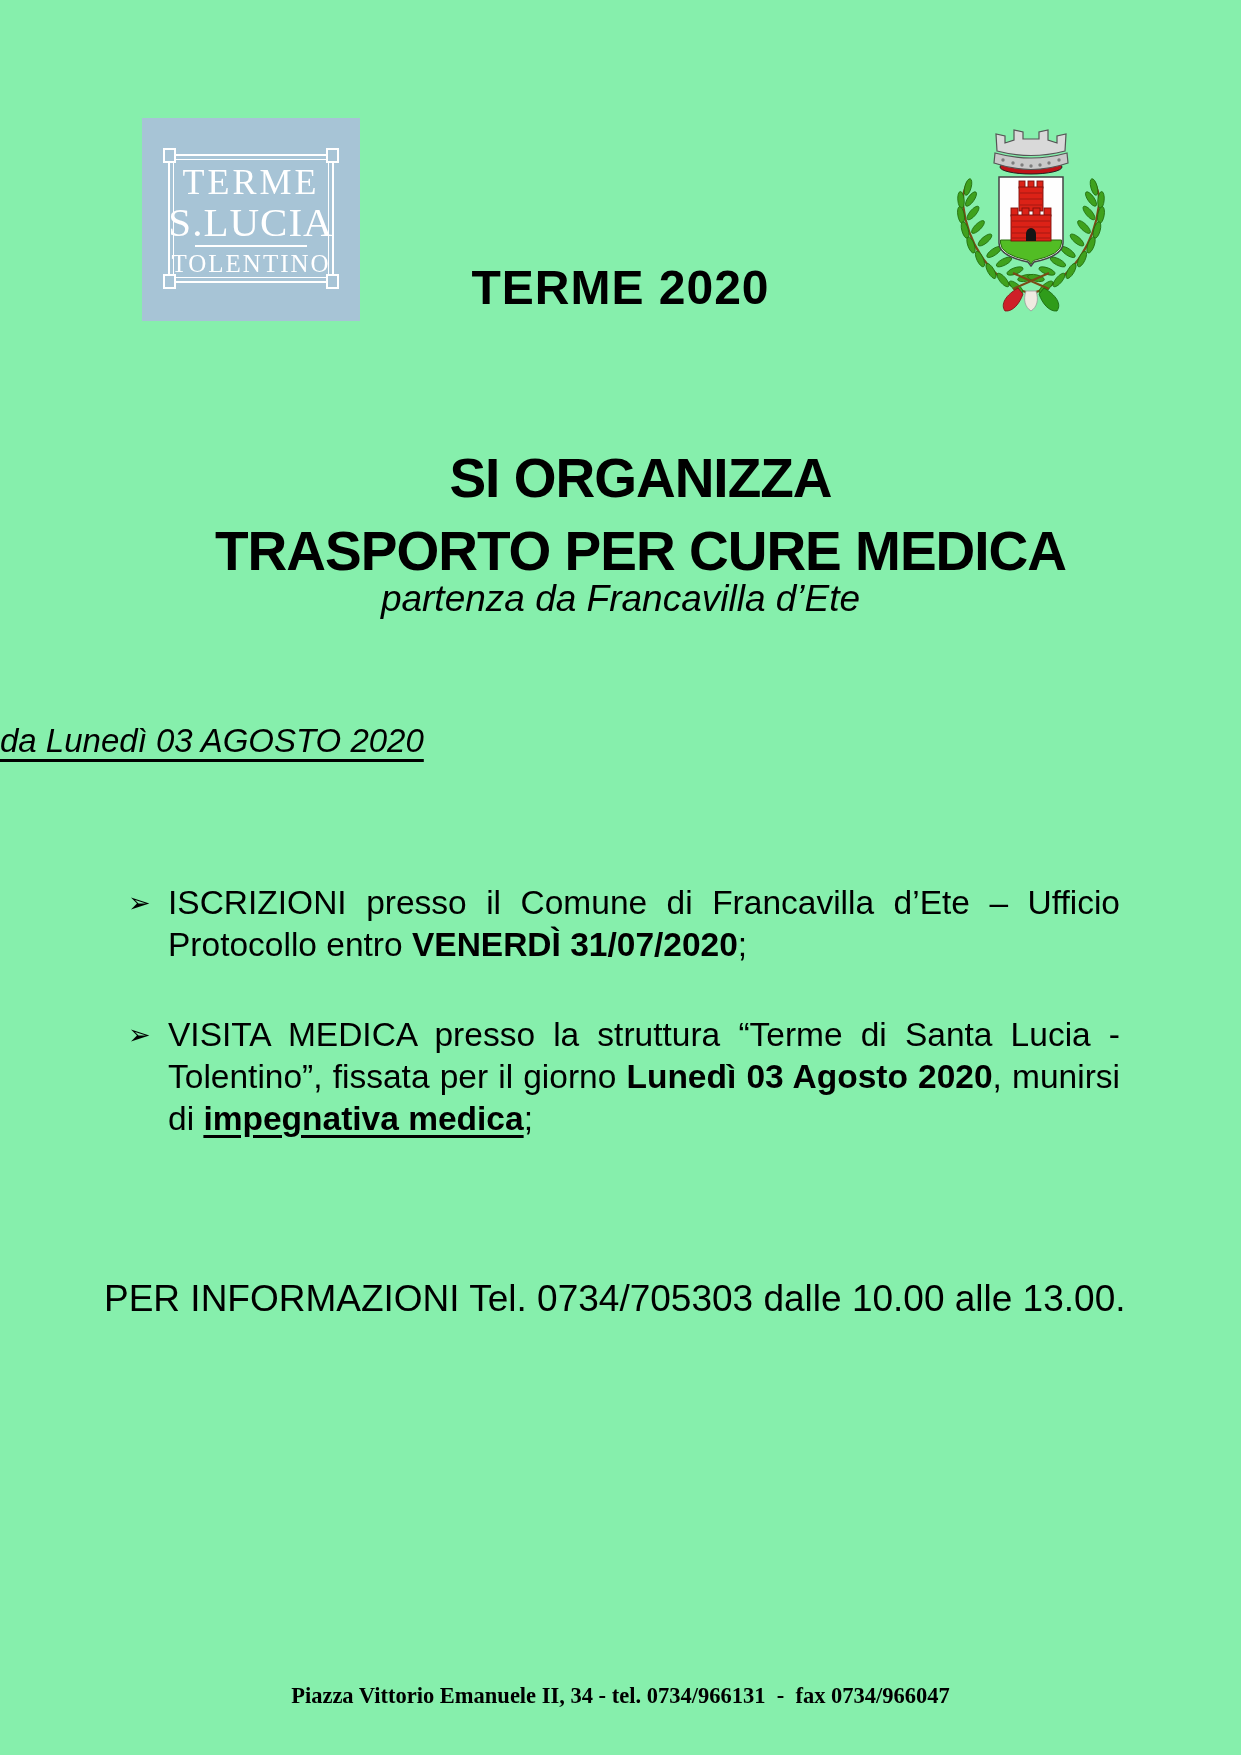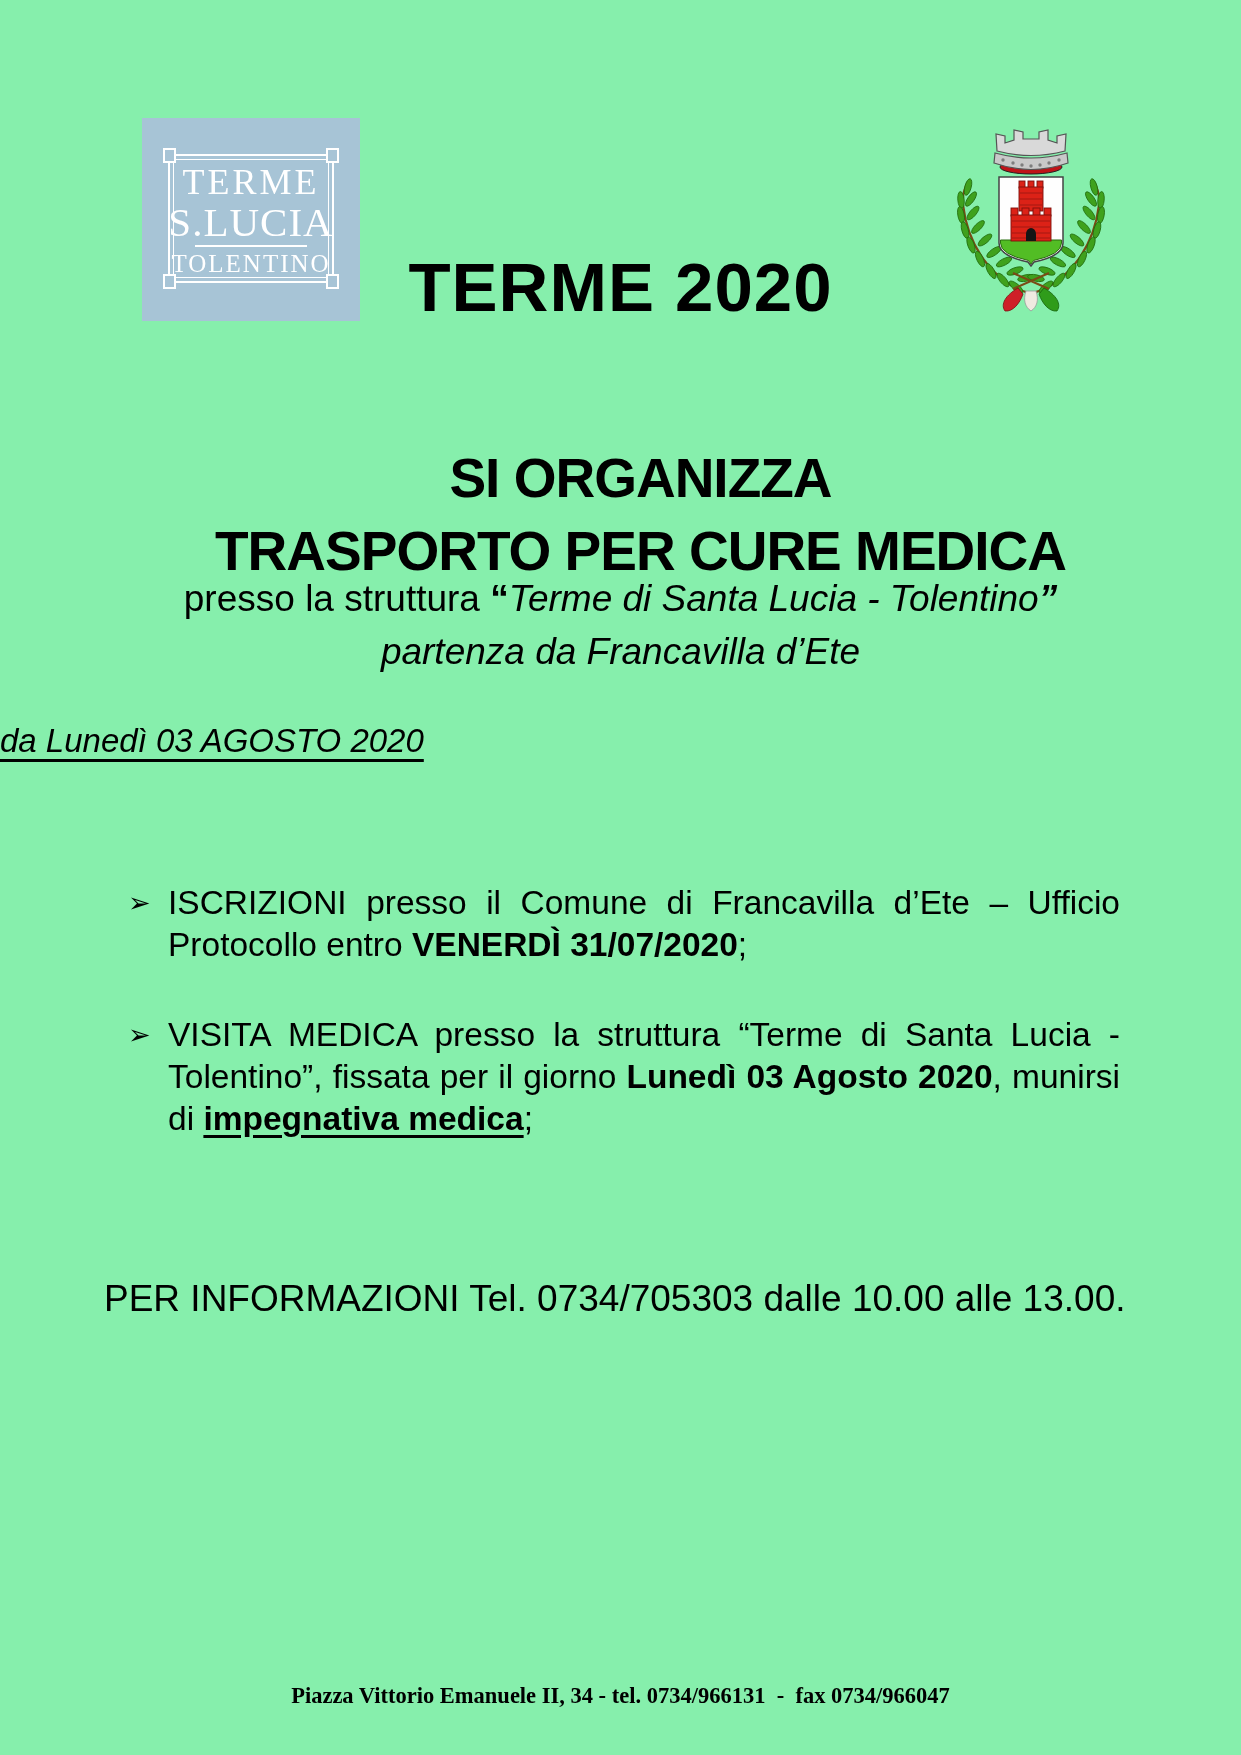--- a/index.html
+++ b/index.html
@@ -36,21 +36,21 @@
   .logo-l2{font-size:41px;line-height:42px;letter-spacing:1px;}
   .logo-rule{width:112px;height:2px;background:#fff;margin:2px 0 3px;}
   .logo-l3{font-size:25px;line-height:27px;letter-spacing:2px;}
 
   
   .crest{position:absolute;left:943px;top:103px;width:172px;height:220px;}
 
   
   .title{
     position:absolute;top:250px;left:0;width:100%;margin:0;text-align:center;
-    font-size:69px;font-weight:bold;letter-spacing:1px;line-height:76px;
+    font-size:48px;font-weight:bold;letter-spacing:1px;line-height:76px;
   }
   .headline{
     position:absolute;top:442px;left:0;width:100%;text-align:center;
     font-size:55px;font-weight:bold;line-height:73px;letter-spacing:-1px;padding-left:20px;
   }
   .subtitle{
     position:absolute;top:572px;left:0;width:100%;text-align:center;
     font-size:37px;line-height:53px;
   }
   .subtitle .it{font-style:italic;}
@@ -174,21 +174,20 @@
   </div>
 
   <h1 class="title">TERME 2020</h1>
 
   <div class="headline">
     <div>SI ORGANIZZA</div>
     <div>TRASPORTO PER CURE MEDICA</div>
   </div>
 
   <div class="subtitle">
-    <div><span>presso la struttura </span><span class="bq">“</span><span class="it">Terme di Santa Lucia - Tolentino</span><span class="it bq">”</span></div>
     <div class="it">partenza da Francavilla d’Ete</div>
   </div>
 
   <div class="dates">
     <div><span class="u">da Lunedì 03 AGOSTO 2020</span></div>
   </div>
 
   <ul class="bullets">
     <li>
       <span class="b-arrow">➢</span>

